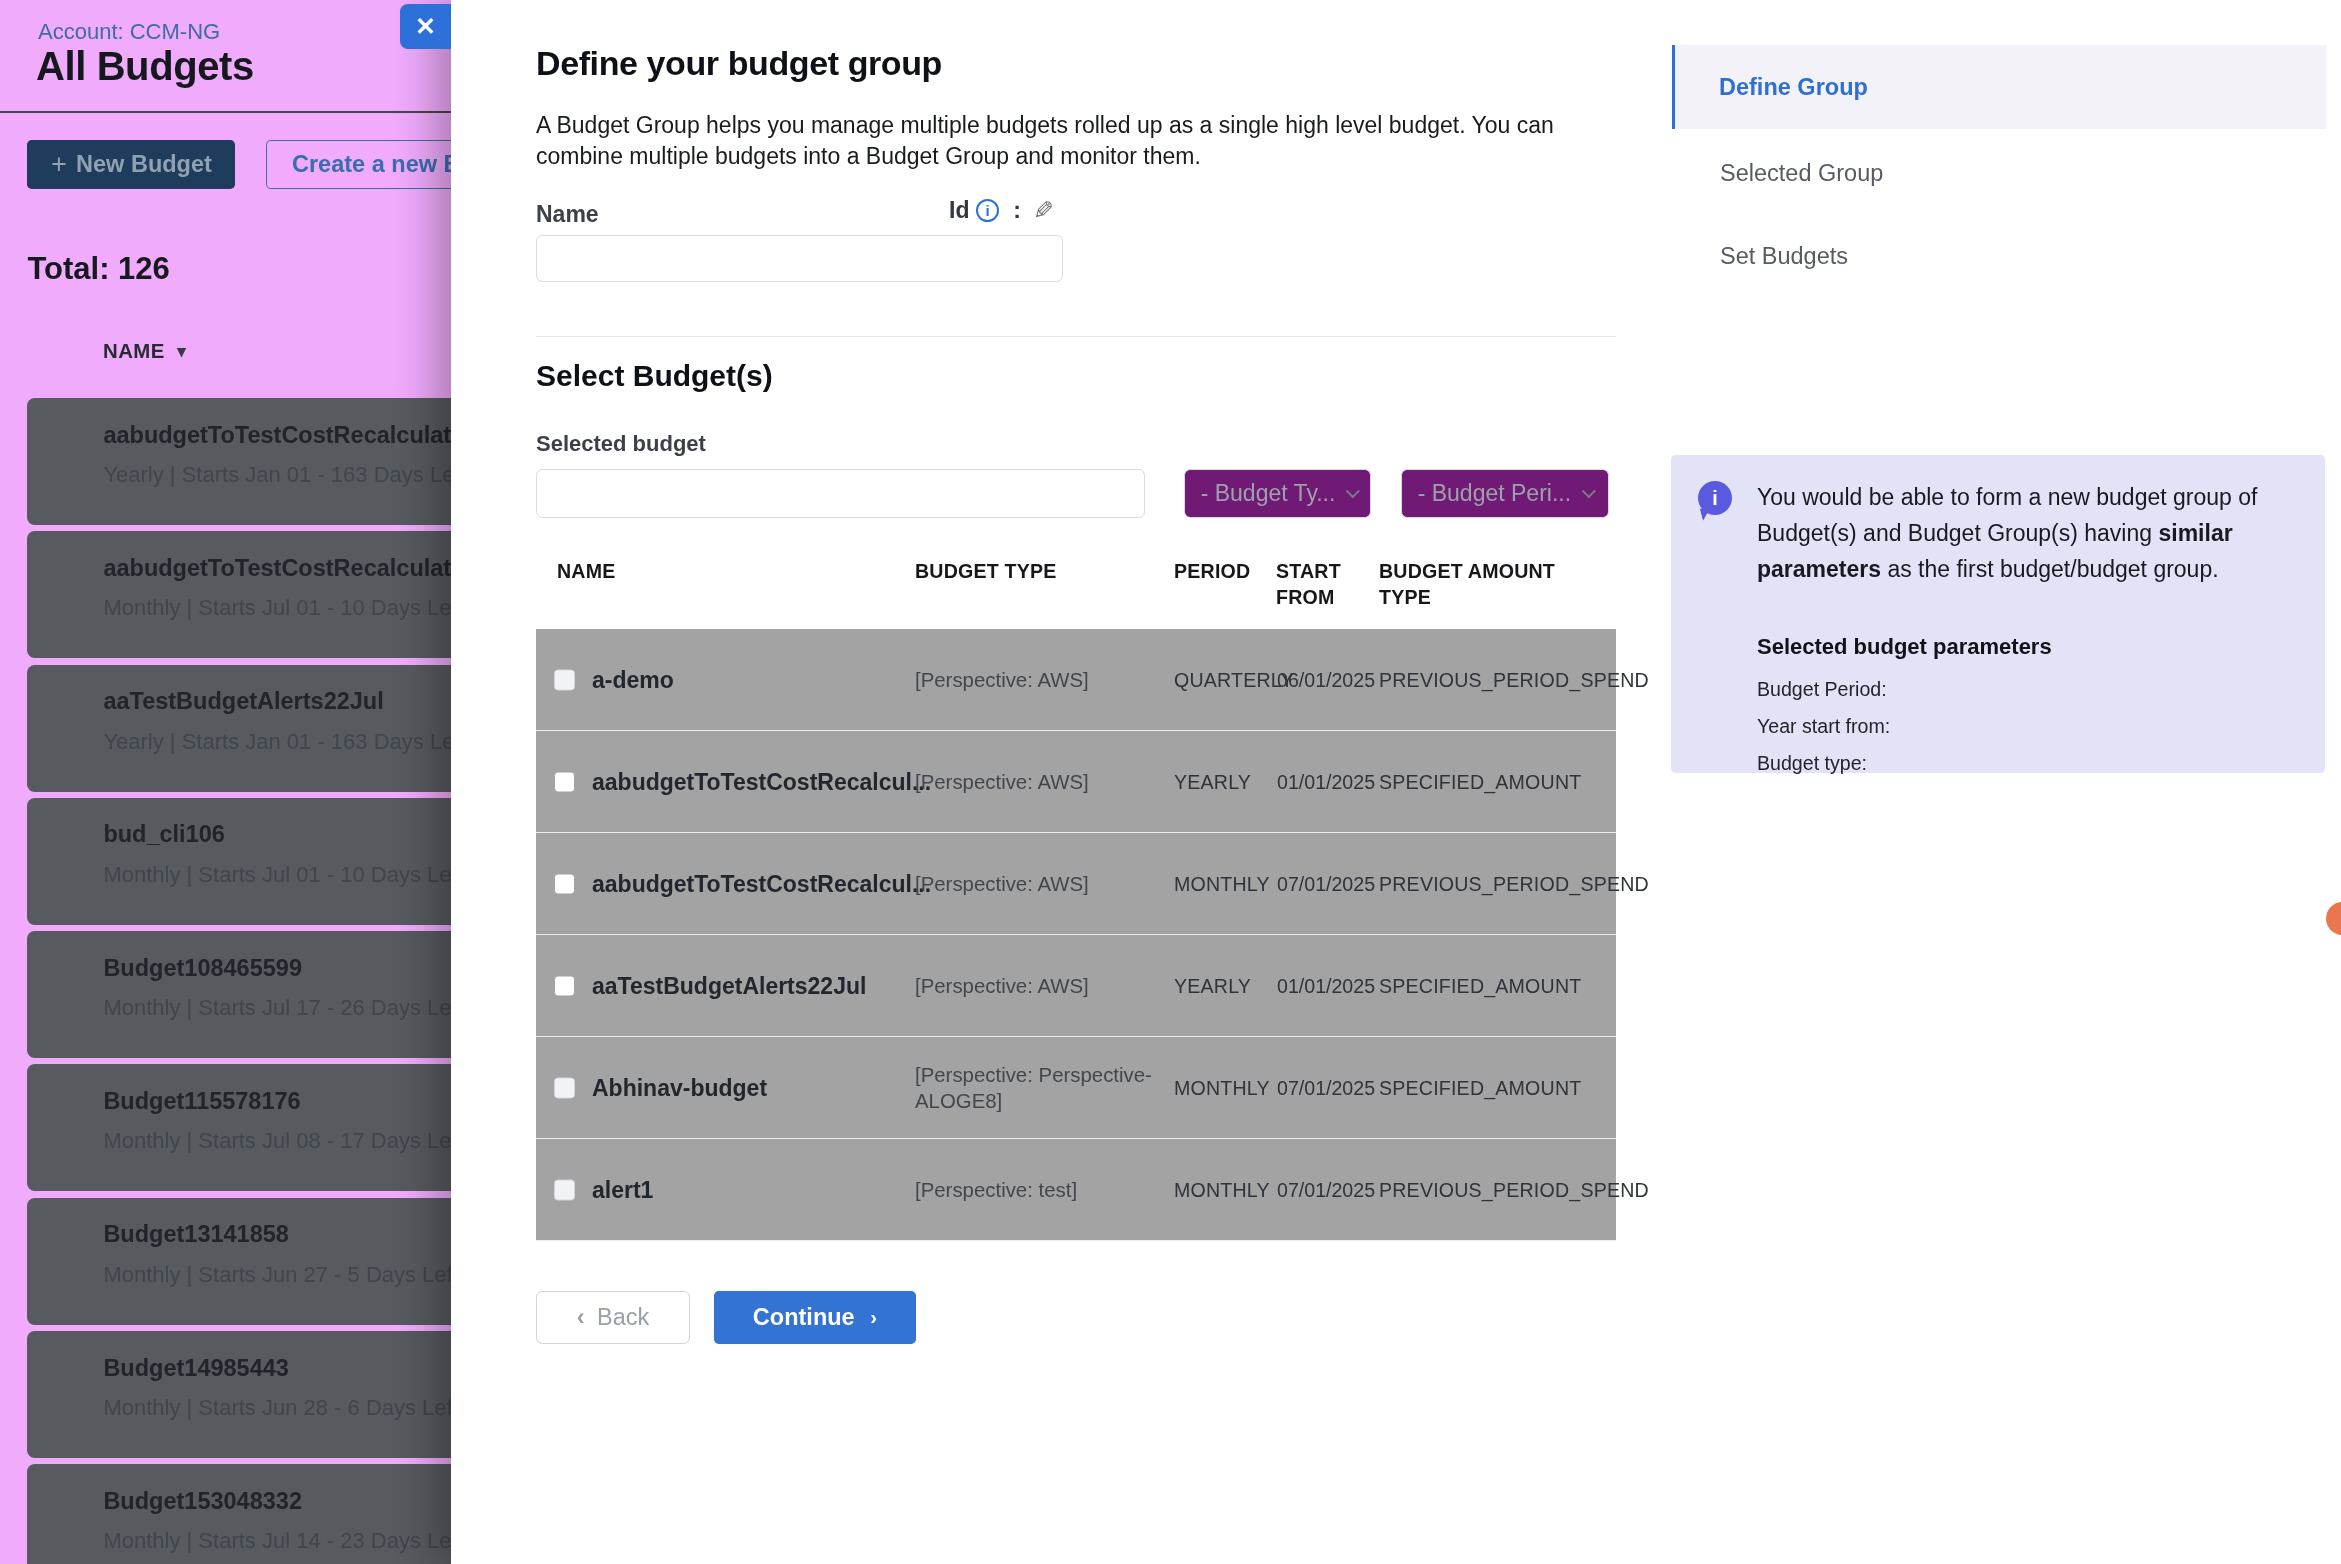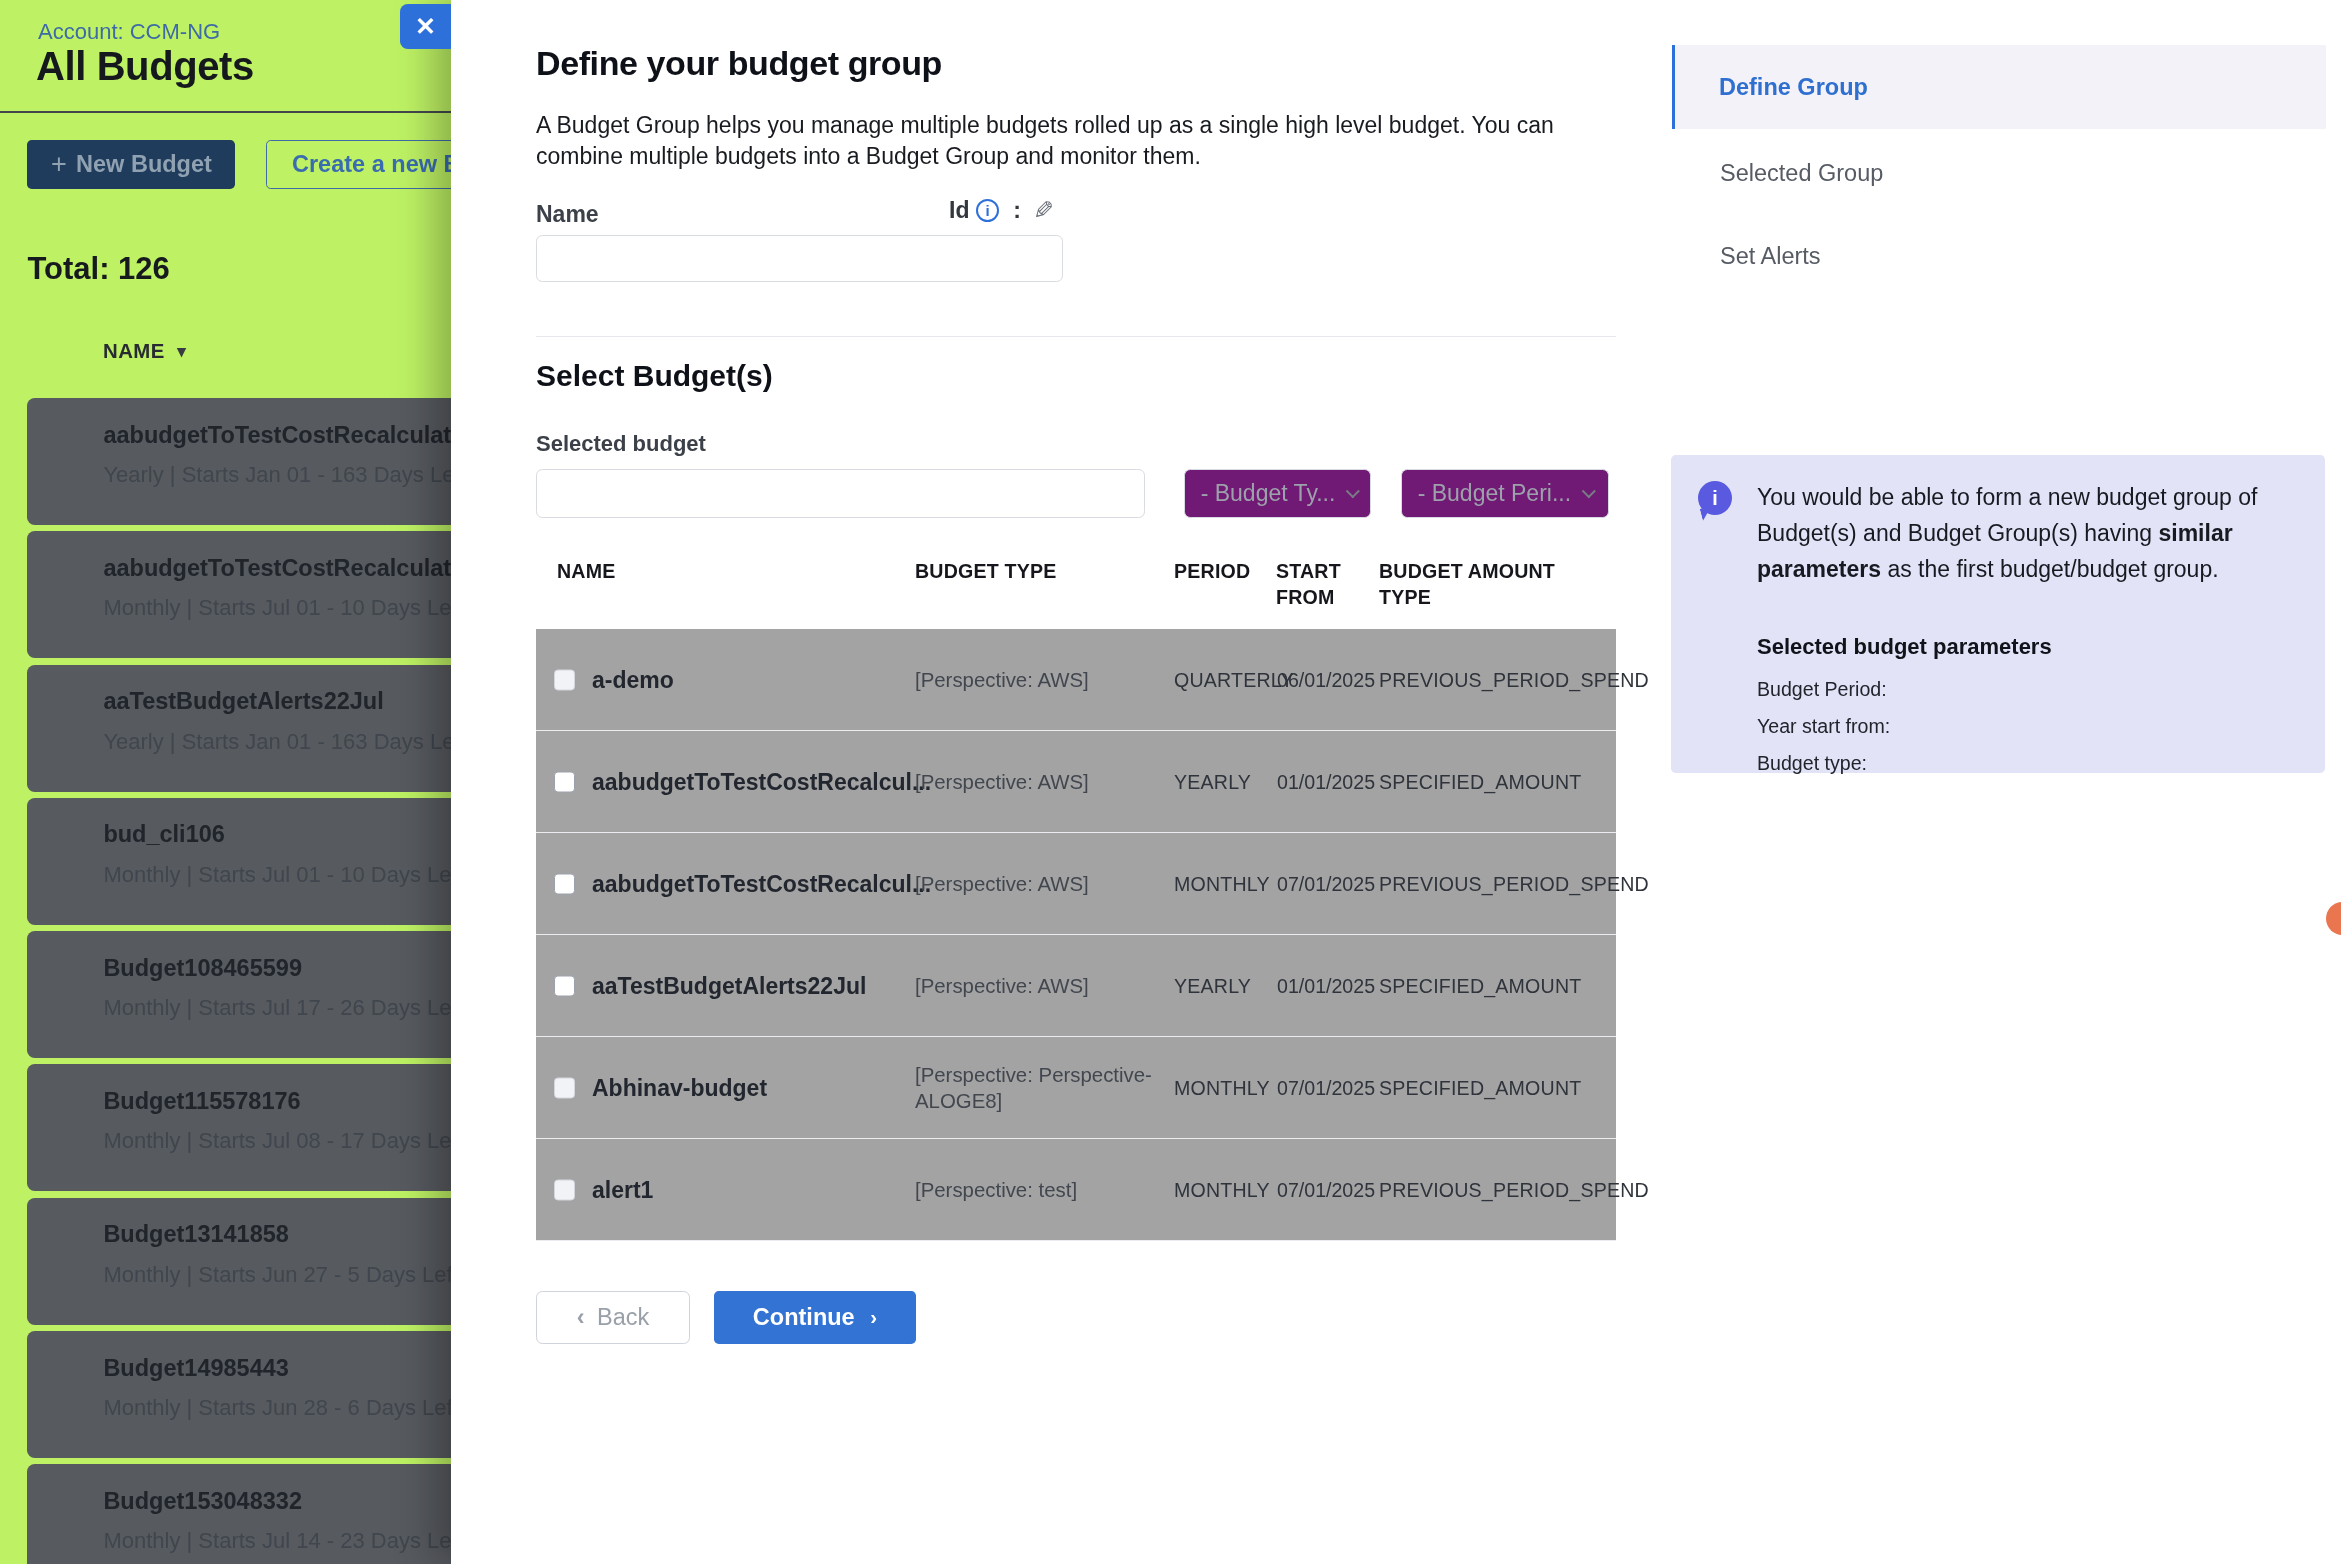--- a/index.html
+++ b/index.html
@@ -1,21 +1,21 @@
 <!DOCTYPE html>
 <html style="font-size:12.5px"><head>
 <meta charset="utf-8">
 <style>
   * { margin:0; padding:0; box-sizing:border-box; }
   html,body { width:2342px; height:1564px; }
   body { font-family:"Liberation Sans", sans-serif; background:#ffffff; overflow:hidden; }
   .screen { position:relative; width:2342px; height:1564px; overflow:hidden; background:#ffffff; }
 
   
-  .backdrop { position:absolute; left:0; top:0; width:451px; height:1564px; background:#bef264; overflow:hidden; }
+  .backdrop { position:absolute; left:0; top:0; width:451px; height:1564px; background:#f0abfc; overflow:hidden; }
   .bd-account { position:absolute; left:38px; top:19px; font-size:22px; color:#3e6ba6; cursor:pointer; }
   .bd-title { position:absolute; left:36px; top:44px; font-size:40px; font-weight:700; color:#15181c; letter-spacing:-0.4px; }
   .bd-divider { position:absolute; left:0; top:111px; width:451px; height:1.6px; background:#44484c; }
   .bd-newbudget { position:absolute; left:27.4px; top:140px; width:208px; height:49px; background:#1f3c5c; border-radius:4.7px;
     display:flex; align-items:center; justify-content:center; gap:9.4px; color:#90a1b2; font-size:23.5px; font-weight:600; cursor:pointer; }
   .bd-newbudget .plus { font-size:27px; font-weight:400; line-height:1; }
   .bd-createbudget { position:absolute; left:266px; top:140px; width:259px; height:49px; border:1.6px solid #3f6ca6; border-radius:4.7px;
     display:flex; align-items:center; padding-left:25px; color:#3a6cb0; font-size:23.5px; font-weight:600; white-space:nowrap; overflow:hidden; cursor:pointer; }
   .bd-total { position:absolute; left:27.4px; top:251px; font-size:31px; font-weight:700; color:#16191d; }
   .bd-namehdr { position:absolute; left:103px; top:340px; font-size:20.4px; font-weight:700; color:#282c32; letter-spacing:0.4px; display:flex; align-items:center; gap:12.5px; cursor:pointer; }
@@ -272,21 +272,21 @@
       <span class="cchev">›</span>
     </div>
 
     <div class="step-active">
       <span>Define Group</span>
     </div>
     <div class="step s2">
       <span>Selected Group</span>
     </div>
     <div class="step s3">
-      <span>Set Alerts</span>
+      <span>Set Budgets</span>
     </div>
 
     <div class="info-box">
       <i class="info-bubble">i</i>
       <div class="info-text">
         <span>You would be able to form a new budget group of Budget(s) and Budget Group(s) having </span><b>similar parameters</b><span> as the first budget/budget group.</span>
       </div>
       <div class="params-title">Selected budget parameters</div>
       <div class="params-list">
 

